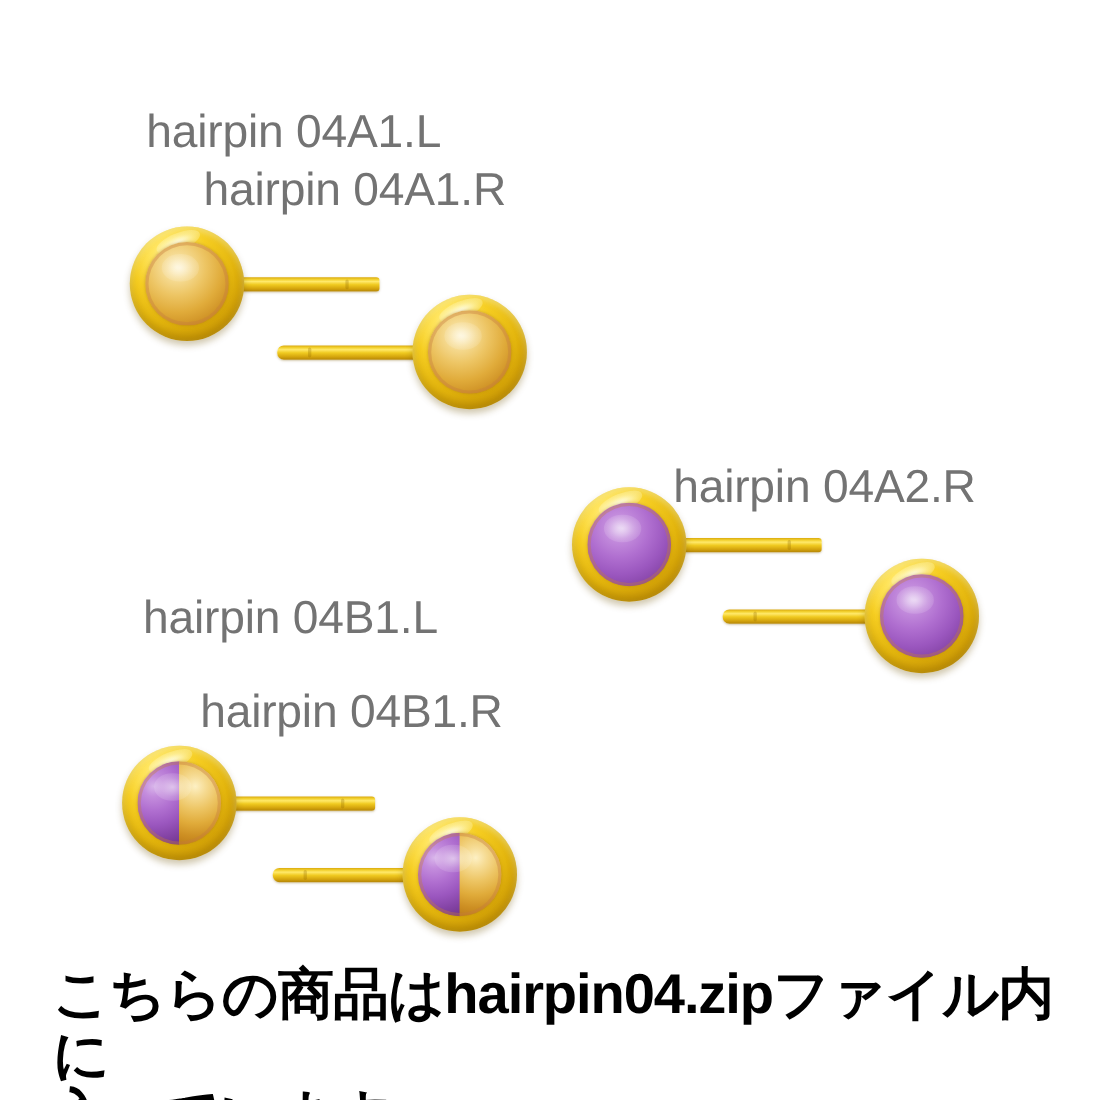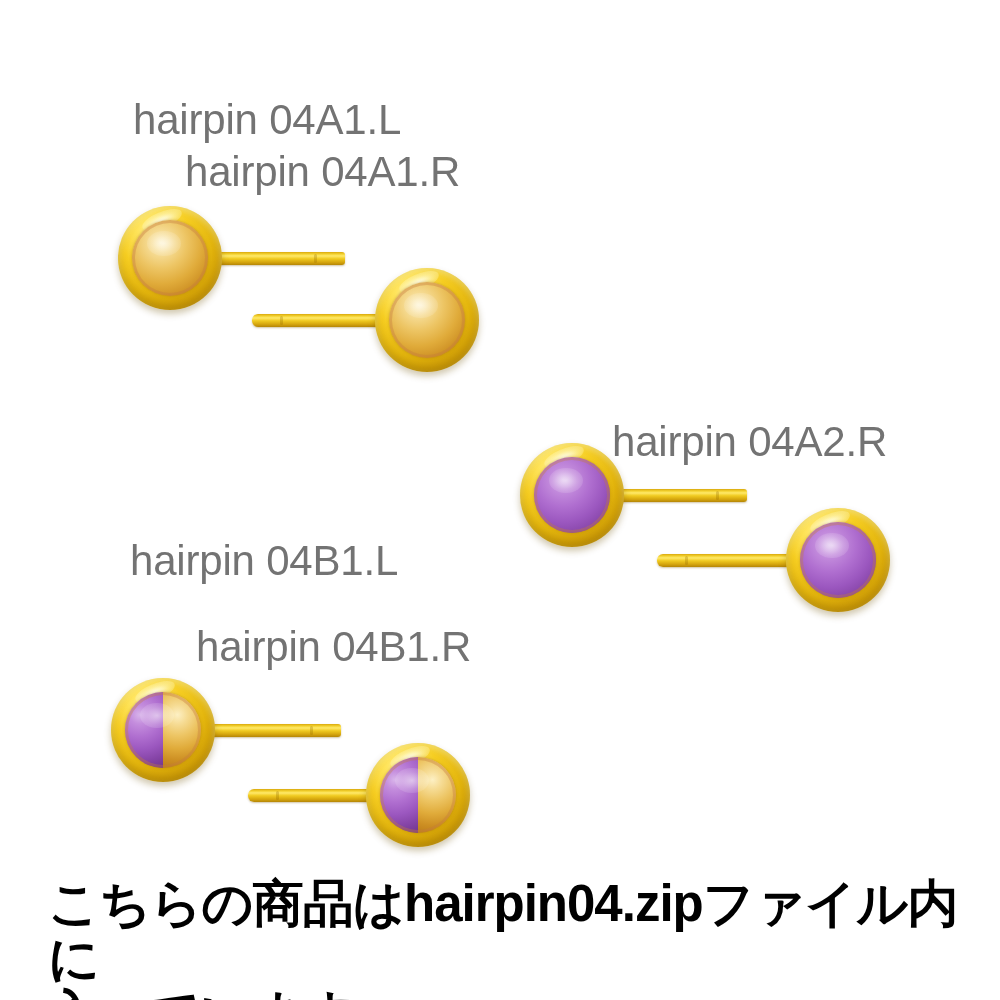--- a/index.html
+++ b/index.html
@@ -231,21 +231,21 @@
       <div class="bezel-glint"></div>
     </div>
     <div class="pearl" style="left:800px; top:522px; width:76px; height:76px;">
       <div class="pearl-half full tone-purple"></div>
       <div class="pearl-rim"></div>
       <div class="pearl-glow"></div>
     </div>
   </div>
 
   <div class="label" style="left:130px; top:536px;">hairpin 04B1.L</div>
-  <div class="label" style="left:196px; top:622px;text-align:center;">hairpin 04B1.R</div>
+  <div class="label" style="left:182px; top:622px;text-align:center;">hairpin 04B1.R</div>
 
   <div class="hairpin" style="left:0; top:0;">
     <div class="stem to-right" style="left:198px; top:724px; width:143px;"></div>
     <div class="bezel" style="left:111px; top:678px; width:104px; height:104px;">
       <div class="bezel-glint"></div>
     </div>
     <div class="pearl" style="left:125px; top:692px; width:76px; height:76px;">
       <div class="pearl-half left tone-purple"></div>
       <div class="pearl-half right tone-gold"></div>
       <div class="pearl-rim"></div>

